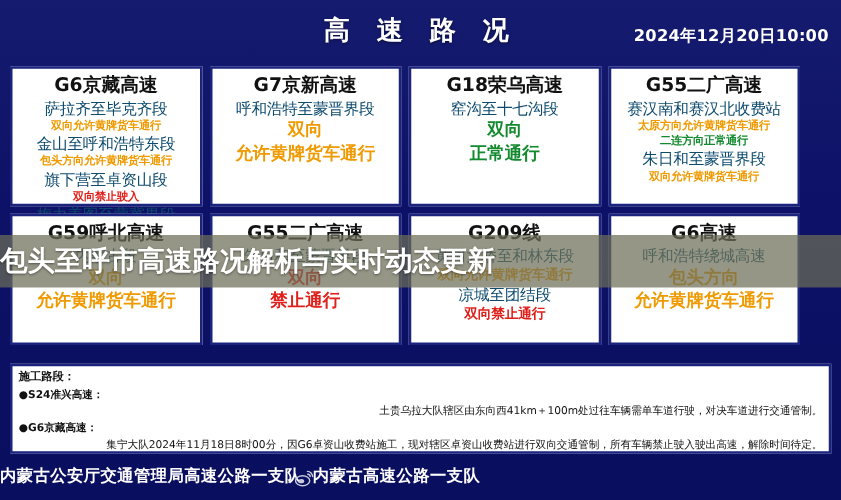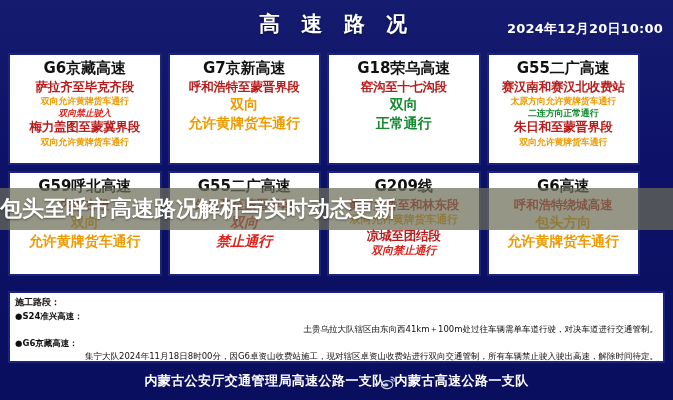--- a/index.html
+++ b/index.html
@@ -32,31 +32,31 @@
     display:flex;flex-direction:column;justify-content:flex-start;
   }
   .row-1 .card{height:112px;}
   .row-2 .card{height:105px;}
   .card-title{
     color:#111111;font-size:15px;font-weight:700;line-height:1.25;
     letter-spacing:0px;margin-bottom:1px;white-space:nowrap;
   }
   .seg{margin:0;}
   .seg-name{
-    color:#b91c1c;font-size:12.5px;font-weight:700;line-height:1.3;
+    color:#0c4a6e;font-size:12.5px;font-weight:400;line-height:1.3;
     white-space:nowrap;letter-spacing:-.2px;
   }
   .seg-note{
     font-size:9px;font-weight:700;line-height:1.35;white-space:nowrap;
     letter-spacing:-.2px;
   }
   .seg-note.big{font-size:14px;line-height:1.35;letter-spacing:0;}
   .seg-note.mid{font-size:11px;line-height:1.35;}
   .c-amber{color:#ef9a00;}
-  .c-red{color:#e0201b;font-style:italic;}
+  .c-red{color:#e0201b;}
   .c-green{color:#138a2e;}
 
   
   .overlay{
     position:absolute;left:0;top:188px;width:673px;height:42px;
     background:rgba(108,110,86,.72);
     display:flex;align-items:center;justify-content:flex-start;
   }
   .overlay-text{
     color:#ffffff;font-size:22px;font-weight:700;letter-spacing:0px;
@@ -69,21 +69,21 @@
     background:#ffffff;border:2px solid #1a237e;box-sizing:border-box;
     padding:3px 5px 0 5px;overflow:hidden;
   }
   .notes-title{color:#111;font-size:9px;font-weight:700;line-height:1.55;}
   .notes-head{color:#111;font-size:8.5px;font-weight:700;line-height:1.55;}
   .notes-body{color:#111;font-size:8.5px;line-height:1.6;white-space:nowrap;text-align:right;}
 
   
   .footer{
     position:absolute;left:0;top:366px;width:673px;height:30px;
-    display:flex;align-items:center;justify-content:center;gap:0px;
+    display:flex;align-items:center;justify-content:flex-start;gap:0px;
   }
   .footer-text{color:#ffffff;font-size:13px;font-weight:700;letter-spacing:.4px;white-space:nowrap;}
   .weibo-icon{
     width:17px;height:17px;margin:0 -2px 0 -6px;position:relative;top:1px;
     display:inline-flex;align-items:center;justify-content:center;
   }
   .footer-bar{position:absolute;left:0;top:396px;width:673px;height:4px;background:#0a0e5e;}
 </style>
 </head>
 <body>
@@ -97,20 +97,25 @@
 
   <div class="grid">
     <div class="row row-1" id="row1">
         <div class="card">
           <div class="card-title">G6京藏高速</div>
           <div class="seg">
             <div class="seg-name">萨拉齐至毕克齐段</div>
             <div class="seg-note c-amber">双向允许黄牌货车通行</div>
           </div>
           <div class="seg">
+            <div class="seg-name">金山至呼和浩特东段</div>
+            <div class="seg-note c-amber">包头方向允许黄牌货车通行</div>
+          </div>
+          <div class="seg">
+            <div class="seg-name">旗下营至卓资山段</div>
             <div class="seg-note c-red">双向禁止驶入</div>
           </div>
           <div class="seg">
             <div class="seg-name">梅力盖图至蒙冀界段</div>
             <div class="seg-note c-amber">双向允许黄牌货车通行</div>
           </div>
         </div>
         <div class="card">
           <div class="card-title">G7京新高速</div>
           <div class="seg">

